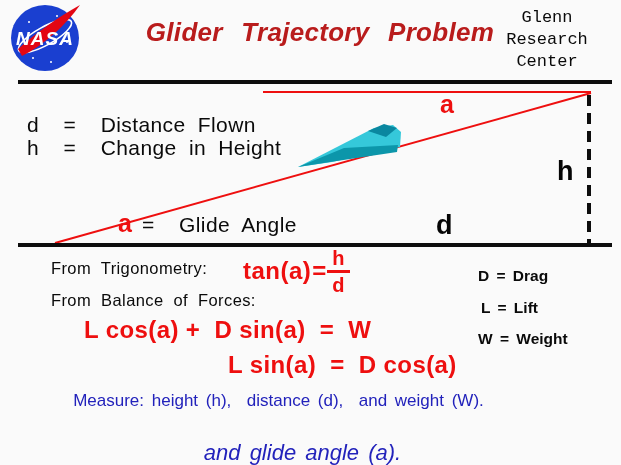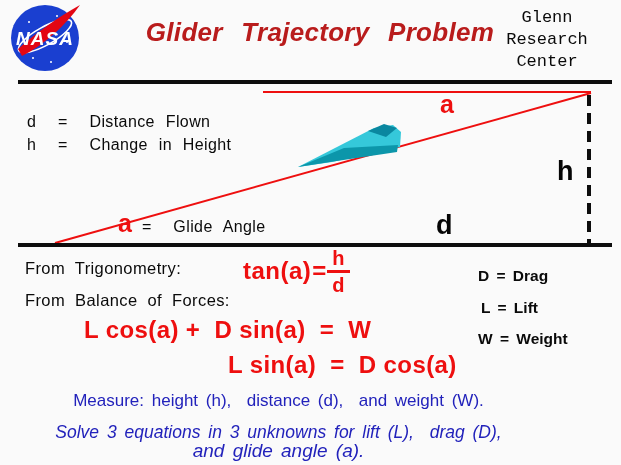--- a/index.html
+++ b/index.html
@@ -24,51 +24,51 @@
     word-spacing:11px;letter-spacing:.3px;line-height:32px;color:#b91c1c;
   }
   .org{
     position:absolute;right:18px;top:7px;width:112px;text-align:center;
     font-size:17px;line-height:22px;color:#0a0a0a;font-family:Liberation Mono, monospace;
   }
   .header-rule{position:absolute;left:18px;top:80px;width:594px;height:4px;background:#0d0d0d;}
   
   .diagram-svg{position:absolute;left:0;top:85px;width:621px;height:165px;}
   
-  .legend{font-size:16px;word-spacing:6px;letter-spacing:.4px;white-space:pre;color:#0a0a0a;}
+  .legend{font-size:21px;word-spacing:6px;letter-spacing:.4px;white-space:pre;color:#0a0a0a;}
   .legend-d{left:27px;top:113px;}
   .legend-h{left:27px;top:136px;}
   .glide-angle{left:118px;top:211px;display:flex;align-items:baseline;gap:10px;}
   .angle-sym{font-size:25px;font-weight:700;color:var(--formula-red);line-height:1;}
   .a-top{left:440px;top:92px;font-size:25px;font-weight:700;color:var(--formula-red);line-height:1;}
   .h-side{left:557px;top:158px;font-size:27px;font-weight:700;line-height:1;color:#050505;}
   .d-side{left:436px;top:212px;font-size:27px;font-weight:700;line-height:1;color:#050505;}
   
-  .black-note{font-size:16.5px;word-spacing:5px;letter-spacing:.4px;color:#0a0a0a;white-space:pre;}
+  .black-note{font-size:16.5px;word-spacing:5px;letter-spacing:.4px;color:#0a0a0a;white-space:pre;margin-left:26px;}
   .from-trig{left:25px;top:259px;}
   .from-forces{left:25px;top:291px;}
   .trig-row{left:243px;top:249px;height:44px;display:flex;align-items:center;gap:1px;
             color:var(--formula-red);font-weight:700;}
   .trig-fn{font-size:24px;letter-spacing:.5px;}
   .trig-eq{font-size:24px;}
   .fraction{display:inline-flex;flex-direction:column;align-items:center;font-size:20px;line-height:1;}
   .fraction .num{border-bottom:3px solid var(--formula-red);padding:0 5px 2px;}
   .fraction .den{padding-top:2px;}
   .red-eq{font-size:24px;font-weight:700;color:var(--formula-red);white-space:pre;letter-spacing:.4px;line-height:1.1;}
   .eq1{left:84px;top:317px;}
   .eq2{left:228px;top:352px;}
   .defs{font-size:15.5px;word-spacing:3px;color:#0a0a0a;white-space:pre;font-weight:bold;}
   .def-d{left:478px;top:267px;}
   .def-l{left:481px;top:299px;}
   .def-w{left:478px;top:330px;}
   
   .blue-note{left:0;width:557px;text-align:center;color:var(--note-blue);word-spacing:3px;white-space:pre;}
   .measure{top:391px;font-size:17px;}
   .solve1{top:422px;font-size:17.5px;font-style:italic;}
-  .solve2{top:440px;font-size:19px;font-style:italic;}
+  .solve2{top:440px;font-size:22px;font-style:italic;padding-left:24px;}
 </style>
 </head>
 <body>
 
 <div class="slide">
 
   <svg class="logo-svg" viewBox="0 0 74 72">
     <ellipse cx="36" cy="36" rx="34" ry="33" fill="var(--nasa-blue)"></ellipse>
     <circle cx="20" cy="20" r="1" fill="#fff"></circle>
     <circle cx="48" cy="14" r="1" fill="#fff"></circle>
@@ -126,16 +126,15 @@
 
   <div class="abs black-note from-forces">From Balance of Forces:</div>
   <div class="abs red-eq eq1">L cos(a) +  D sin(a)  =  W</div>
   <div class="abs red-eq eq2">L sin(a)  =  D cos(a)</div>
 
   <div class="abs defs def-d">D = Drag</div>
   <div class="abs defs def-l">L = Lift</div>
   <div class="abs defs def-w">W = Weight</div>
 
   <div class="abs blue-note measure">Measure: height (h),  distance (d),  and weight (W).</div>
-  <div class="abs blue-note solve1">Solve 3 equations in 3 unknowns for lift (L),  drag (D),</div>
   <div class="abs blue-note solve2">and glide angle (a).</div>
 
 </div>
 
 </body></html>

